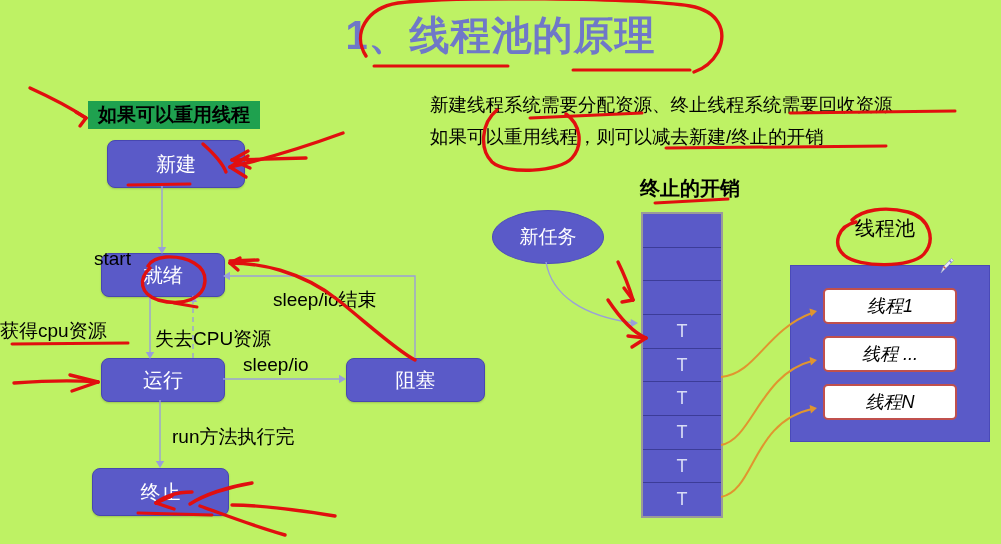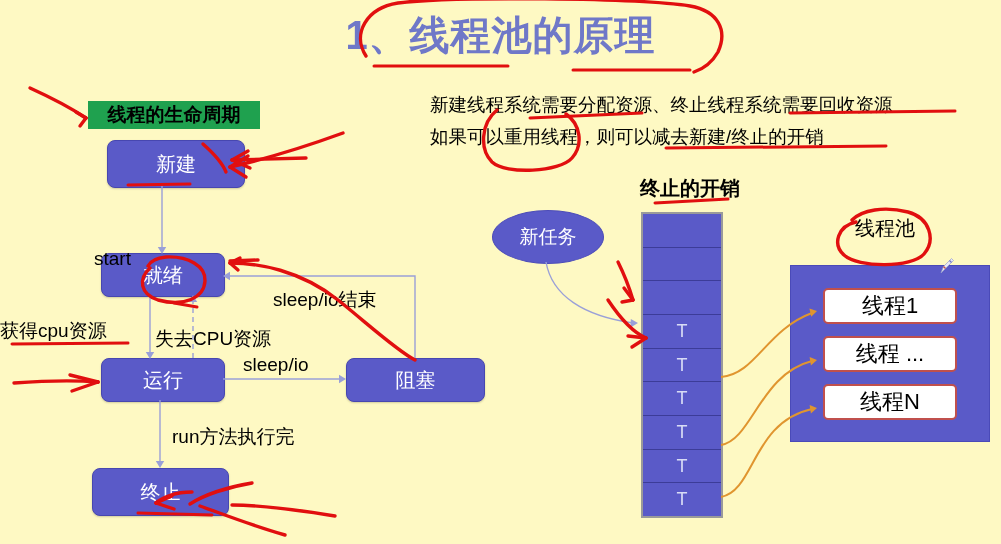--- a/index.html
+++ b/index.html
@@ -7,21 +7,21 @@
     padding: 0;
     background: #ffffff;
   }
   body {
     font-family: "Liberation Sans", "DejaVu Sans", sans-serif;
   }
   #canvas {
     position: relative;
     width: 1001px;
     height: 544px;
-    background: #fef9c3;
+    background: #bef264;
     overflow: hidden;
   }
   .abs { position: absolute; }
 
   
   #title {
     left: 0; top: 8px; width: 1001px;
     text-align: center;
     font-size: 40px;
     font-weight: 700;
@@ -130,22 +130,22 @@
     background: #5a5ac8;
     border: 1px solid #4a4ab8;
   }
   .thread-chip {
     position: absolute;
     left: 32px; width: 130px; height: 32px;
     background: #ffffff;
     border: 2px solid #c0504d;
     border-radius: 5px;
     color: #000000;
-    font-size: 22px;
-    display: flex; align-items: center; justify-content: center;
+    font-size: 18px;
+    display: flex; align-items: center; justify-content: center; font-style: italic;
   }
   #chip1 { top: 22px; }
   #chip2 { top: 70px; }
   #chip3 { top: 118px; }
 
   #pen-cursor {
     left: 940px; top: 258px; width: 14px; height: 16px;
   }
 
   
@@ -180,21 +180,21 @@
 </style>
 </head>
 <body>
 
 <div id="canvas">
 
   <div class="abs" id="watermark"></div>
 
   <div class="abs" id="title">1、线程池的原理</div>
 
-  <div class="abs" id="lifecycle-label">线程的生命周期</div>
+  <div class="abs" id="lifecycle-label">如果可以重用线程</div>
 
   <div class="abs state-box" id="box-new">新建</div>
   <div class="abs state-box" id="box-ready">就绪</div>
   <div class="abs state-box" id="box-running">运行</div>
   <div class="abs state-box" id="box-blocked">阻塞</div>
   <div class="abs state-box" id="box-terminated">终止</div>
 
   <div class="abs edge-label" id="lbl-start">start</div>
   <div class="abs edge-label" id="lbl-getcpu">获得cpu资源</div>
   <div class="abs edge-label" id="lbl-losecpu">失去CPU资源</div>

